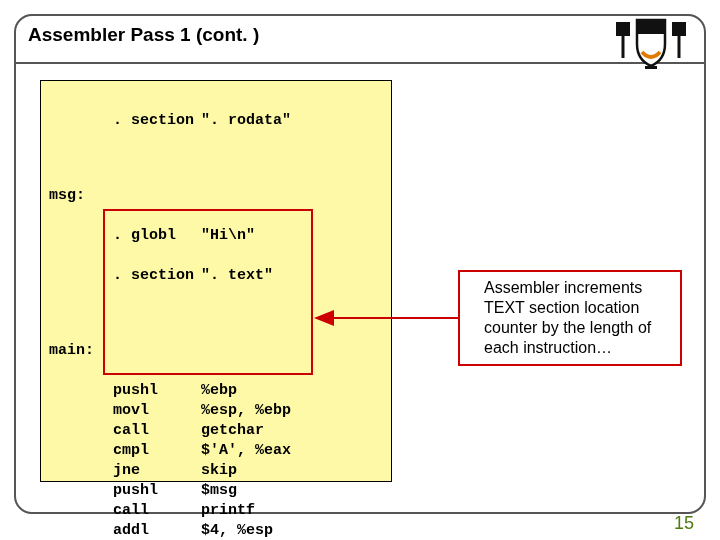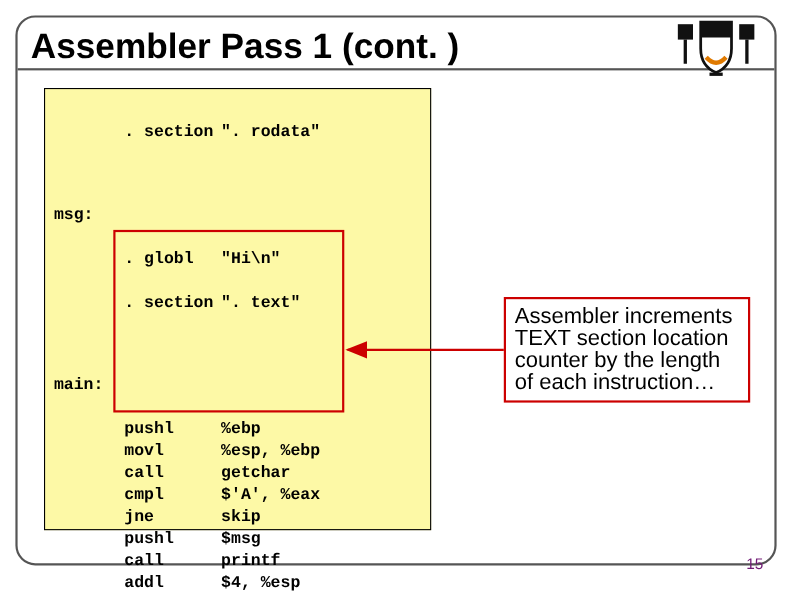--- a/index.html
+++ b/index.html
@@ -14,21 +14,21 @@
   .outer {
     position: absolute;
     left: 14px; top: 14px;
     width: 692px; height: 500px;
     border: 2px solid #555;
     border-radius: 18px;
   }
   .title {
     position: absolute;
     left: 28px; top: 24px;
-    font-size: 32px;
+    font-size: 19px;
     font-weight: bold;
   }
   .title-rule {
     position: absolute;
     left: 16px; top: 62px;
     width: 688px; height: 2px;
     background: #555;
   }
   .shield-wrap {
     position: absolute;
@@ -60,35 +60,35 @@
     position: absolute;
     border: 2px solid #c00;
     pointer-events: none;
   }
   .annot {
     position: absolute;
     left: 458px; top: 270px;
     width: 224px;
     border: 2px solid #c00;
     background: #fff;
-    font-size: 20px;
+    font-size: 16px;
     line-height: 20px;
-    padding: 6px 8px;
+    padding: 6px 24px;
   }
   .arrow-svg {
     position: absolute;
     left: 0; top: 0;
     width: 720px; height: 540px;
     pointer-events: none;
   }
   .page-num {
     position: absolute;
-    right: 26px; bottom: 20px;
-    font-size: 14px;
-    color: #701a75;
+    right: 26px; bottom: 6px;
+    font-size: 18px;
+    color: #4d7c0f;
   }
 </style>
 </head>
 <body>
 
 <div class="outer"></div>
 
 <div class="title">Assembler Pass 1 (cont. )</div>
 <div class="title-rule"></div>
 

